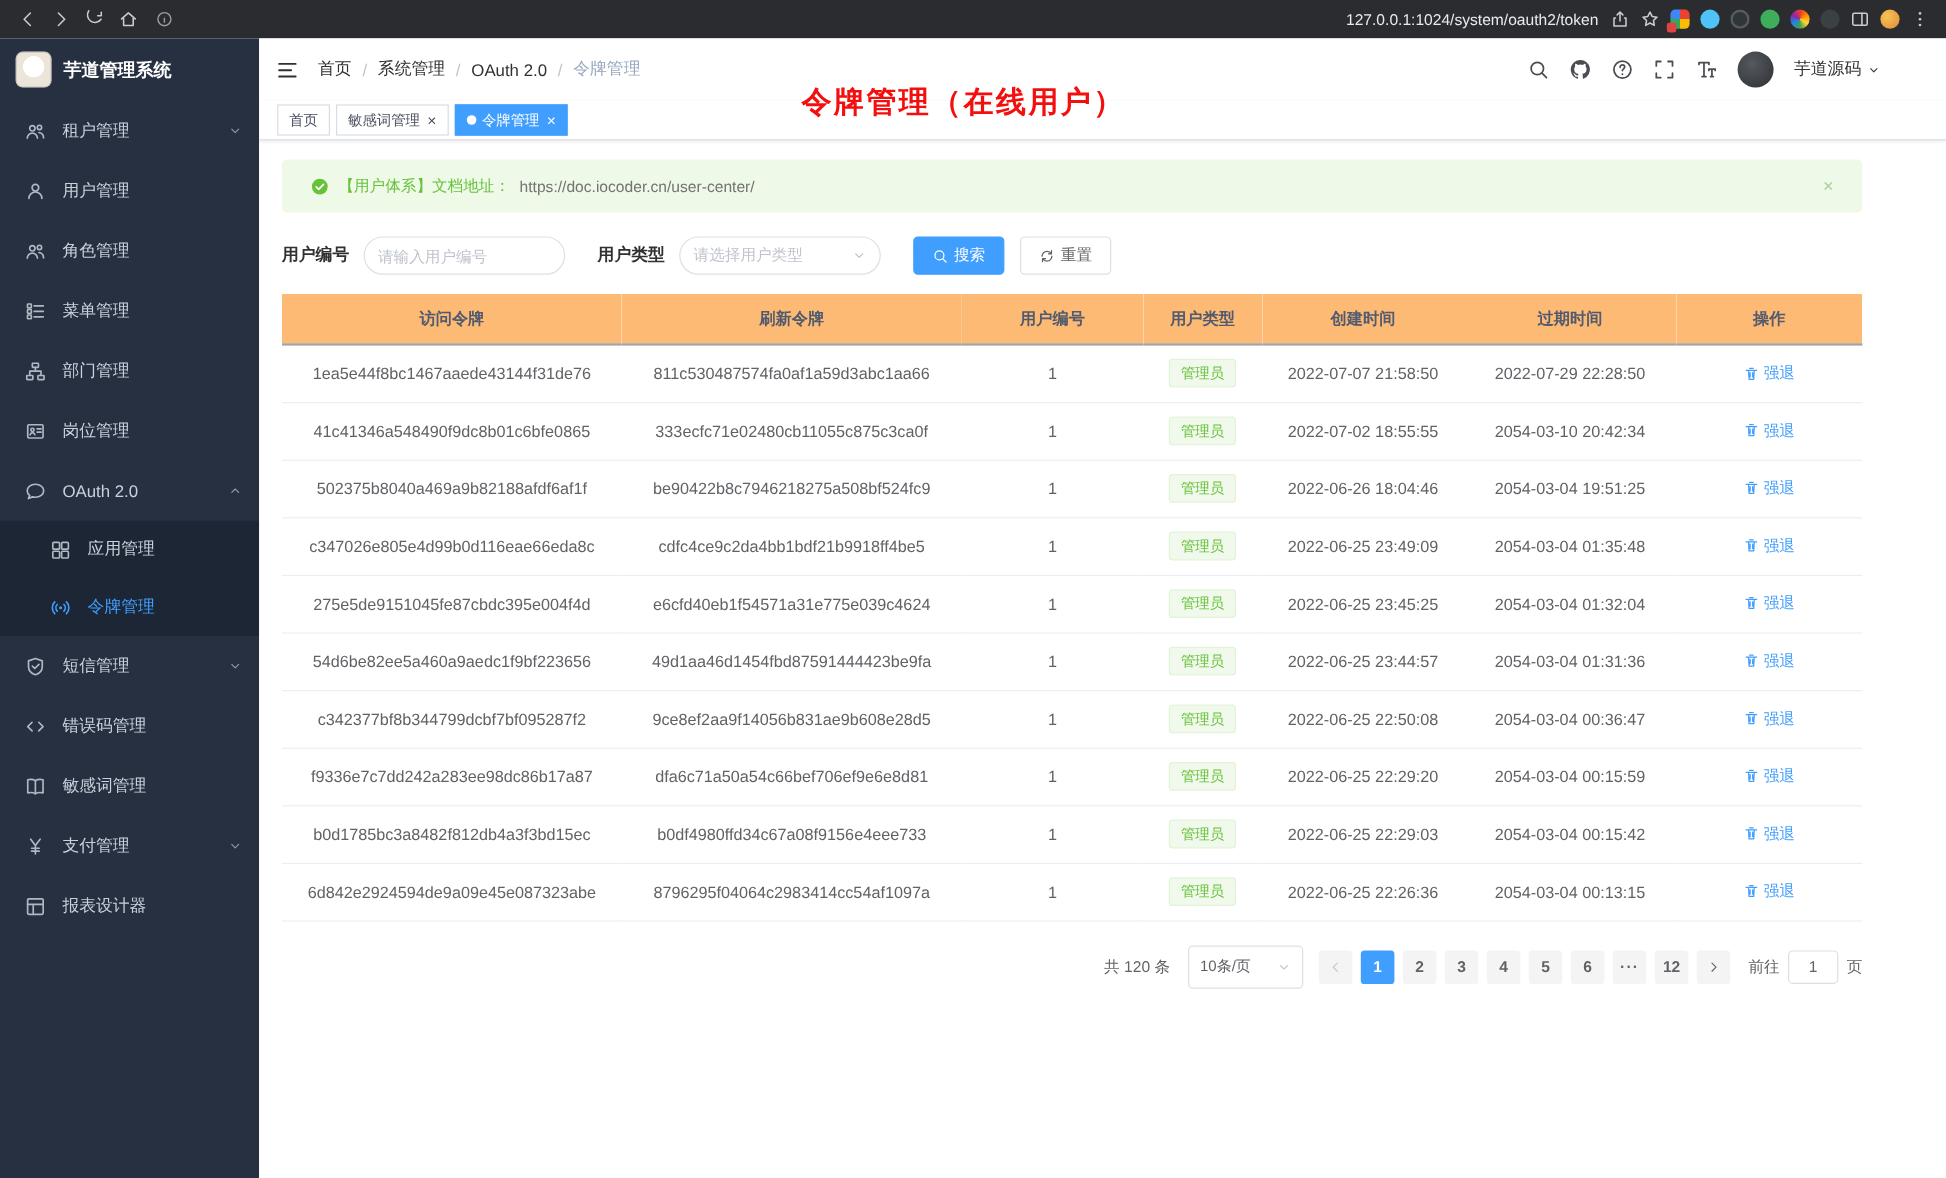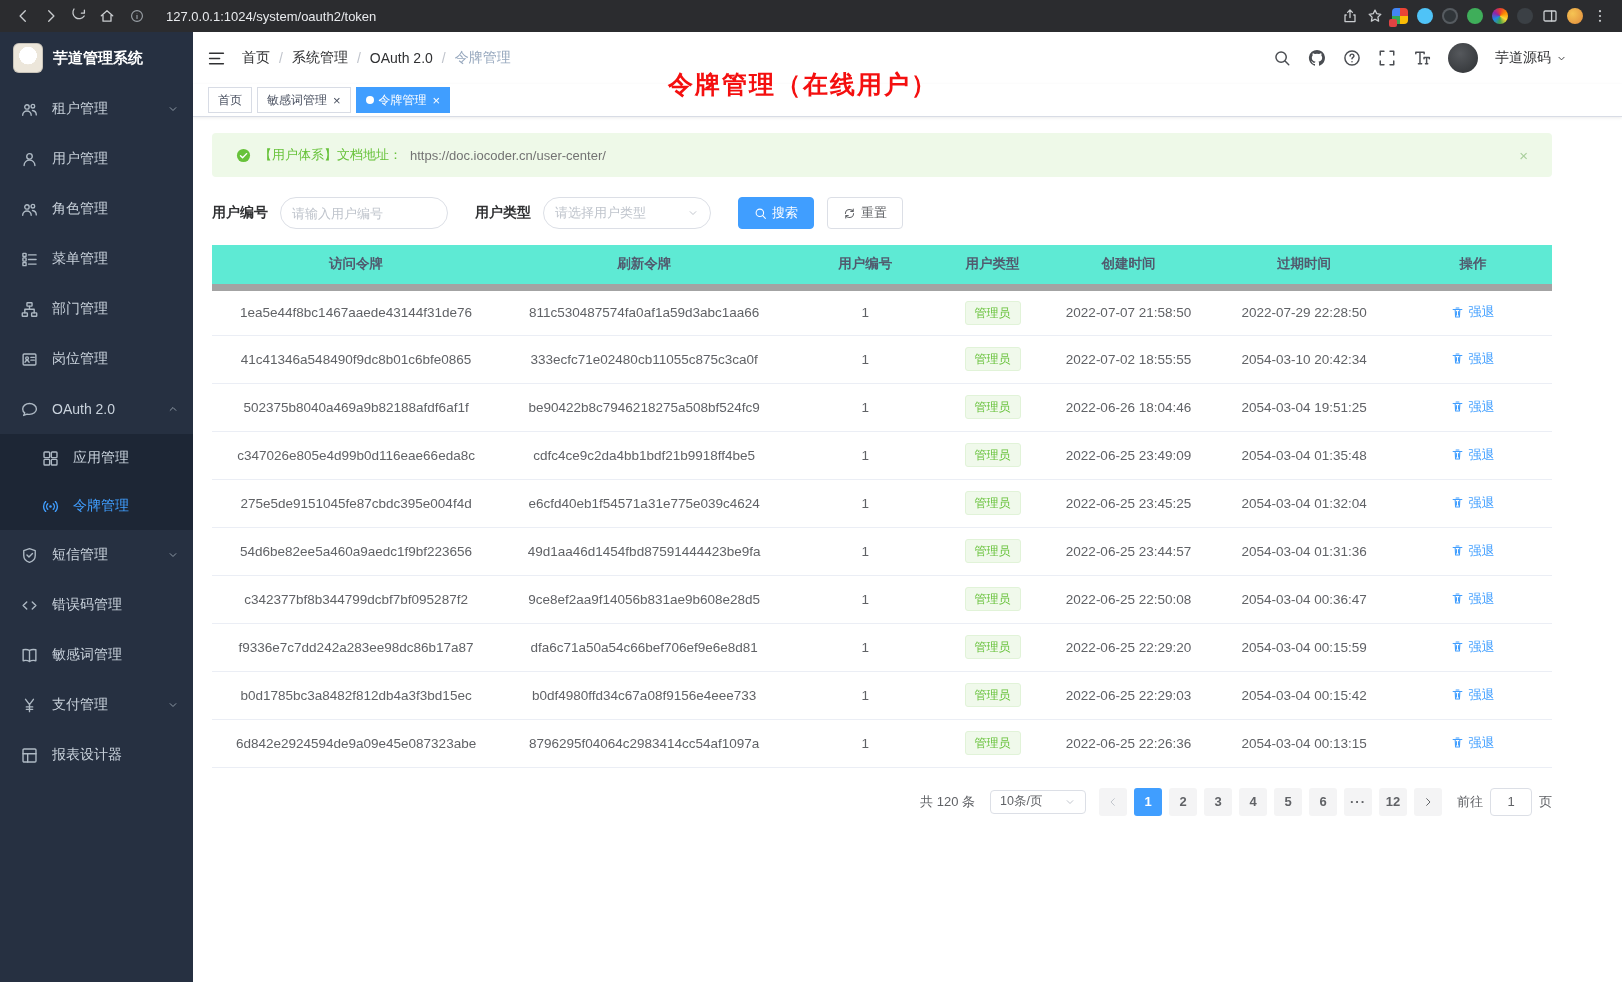--- a/index.html
+++ b/index.html
@@ -5,40 +5,40 @@
   * { box-sizing: border-box; margin: 0; padding: 0; }
   html,body { width: 1622px; height: 982px; }
   body { font-family: "Liberation Sans","DejaVu Sans",sans-serif; background:#fff; overflow:hidden; position:relative; color:#303133; }
   svg.s { fill:none; stroke:currentColor; stroke-width:1.3; stroke-linecap:round; stroke-linejoin:round; }
   svg.f { fill:currentColor; stroke:none; }
 
   
   .browser-bar { height:32px; background:#2b2c2f; display:flex; align-items:center; padding:0 10px; gap:2px; }
   .nav-ic { width:26px; height:26px; border-radius:50%; display:flex; align-items:center; justify-content:center; color:#c9cccf; cursor:pointer; flex-shrink:0; }
   .nav-ic svg { width:16px; height:16px; }
-  .url-area { flex:1; display:flex; align-items:center; gap:22px; margin:0 8px; min-width:0; }
+  .url-area { flex:1; display:flex; align-items:center; gap:22px; margin:0 8px; min-width:0;justify-content:space-between; }
   .url-area .site-ic { color:#9aa0a6; display:flex; }
   .url-area .site-ic svg { width:14px; height:14px; }
   .url-text { color:#e8eaed; font-size:13px; white-space:nowrap; }
   .browser-right { display:flex; align-items:center; gap:9px; padding-right:4px; }
   .b-ic { color:#c9cccf; display:flex; cursor:pointer; }
   .b-ic svg { width:16px; height:16px; }
   .ext { width:16px; height:16px; border-radius:50%; position:relative; cursor:pointer; flex-shrink:0; }
   .ext1 { background:conic-gradient(#ea4335 0 25%, #fbbc05 0 50%, #34a853 0 75%, #4285f4 0); border-radius:4px; }
   .ext1 .badge { position:absolute; left:-3px; bottom:-3px; width:8px; height:8px; background:#e04343; border-radius:2px; }
   .ext2 { background:#4fc3f7; }
   .ext3 { background:#303539; box-shadow:inset 0 0 0 2px #565b60; }
   .ext4 { background:#3fae5a; }
   .ext5 { background:conic-gradient(#e53935,#fb8c00,#fdd835,#43a047,#1e88e5,#8e24aa,#e53935); }
   .ext6 { background:#3b4045; }
   .profile { background:radial-gradient(circle at 35% 35%, #f6c453, #e08a3c); }
 
   
   .app { display:flex; height:calc(100% - 32px); }
-  .sidebar { width:193px; background:#263041; color:#c9d2dc; flex-shrink:0; display:flex; flex-direction:column; }
+  .sidebar { width:216px; background:#263041; color:#c9d2dc; flex-shrink:0; display:flex; flex-direction:column; }
   .logo { height:52px; display:flex; align-items:center; gap:10px; padding:0 13px; cursor:pointer; flex-shrink:0; }
   .logo-img { width:30px; height:30px; border-radius:6px; background:radial-gradient(circle at 50% 42%, #fff 0 38%, #ece6da 39% 100%); box-shadow:inset 0 0 0 1px rgba(0,0,0,.15); flex-shrink:0; }
   .logo-title { color:#fff; font-weight:700; font-size:15px; white-space:nowrap; }
   .menu { flex:1; overflow:hidden; }
   .sb-item { height:50px; display:flex; align-items:center; gap:14px; padding:0 14px 0 21px; font-size:14px; cursor:pointer; }
   .sb-item .sb-icon { display:flex; color:#aeb9c4; }
   .sb-item .sb-icon svg { width:17px; height:17px; }
   .sb-item.sub { background:#1d2635; padding-left:42px; height:48px; }
   .sb-item.active, .sb-item.active .sb-icon { color:#409eff; }
   .sb-label { white-space:nowrap; }
@@ -88,29 +88,29 @@
   .sel-caret { display:flex; color:#c0c4cc; }
   .sel-caret svg { width:12px; height:12px; }
   .gap-lg { width:27px; flex-shrink:0; }
   .gap-md { width:13px; flex-shrink:0; }
   .btn { height:32px; border-radius:4px; display:inline-flex; align-items:center; gap:5px; padding:0 15px; font-size:13px; cursor:pointer; font-family:inherit; }
   .btn svg { width:13px; height:13px; }
   .btn-primary { background:#409eff; border:1px solid #409eff; color:#fff; }
   .btn-plain { background:#fff; border:1px solid #dcdfe6; color:#606266; }
 
   table { width:100%; border-collapse:collapse; font-size:13.5px; color:#606266; table-layout:fixed; }
-  thead th { background:#5eead4; color:#515a6e; font-weight:600; height:42px; border-bottom:7px solid #a3a3a3; padding:0 6px; white-space:nowrap; overflow:hidden; }
+  thead th { background:#fdba74; color:#515a6e; font-weight:600; height:42px; border-bottom:2px solid #a3a3a3; padding:0 6px; white-space:nowrap; overflow:hidden; }
   tbody td { height:48px; text-align:center; border-bottom:1px solid #ebeef5; padding:0 6px; white-space:nowrap; overflow:hidden; }
   .tag-success { display:inline-block; background:#f0f9eb; border:1px solid #e1f3d8; color:#67c23a; border-radius:3px; font-size:12px; padding:2px 9px; line-height:1.5; }
   .action-link { color:#409eff; cursor:pointer; display:inline-flex; align-items:center; gap:4px; font-size:13px; }
   .action-link svg { width:13px; height:13px; }
 
   .pagination { display:flex; align-items:center; justify-content:flex-end; gap:7px; margin-top:20px; font-size:13px; color:#606266; }
   .pg-total { margin-right:8px; }
-  .page-size { width:96px; height:24px; border:1px solid #dcdfe6; border-radius:4px; display:flex; align-items:center; justify-content:space-between; padding:0 9px; font-size:12.5px; color:#606266; cursor:pointer; margin-right:6px; }
+  .page-size { width:96px; height:36px; border:1px solid #dcdfe6; border-radius:4px; display:flex; align-items:center; justify-content:space-between; padding:0 9px; font-size:12.5px; color:#606266; cursor:pointer; margin-right:6px; }
   .page-btn { min-width:28px; height:28px; border-radius:3px; background:#f4f4f5; display:inline-flex; align-items:center; justify-content:center; padding:0 4px; cursor:pointer; font-weight:600; color:#606266; }
   .page-btn svg { width:12px; height:12px; }
   .page-btn.active { background:#409eff; color:#fff; }
   .page-btn.prev { color:#c0c4cc; }
   .page-btn.ell { letter-spacing:1px; color:#606266; font-weight:700; }
   .goto { display:flex; align-items:center; gap:7px; margin-left:8px; }
   .goto input { width:42px; height:28px; border:1px solid #dcdfe6; border-radius:4px; text-align:center; font-size:13px; color:#606266; outline:none; font-family:inherit; }
 
   .annotation { position:absolute; top:68px; left:668px; font-size:25px; font-weight:700; letter-spacing:2px; z-index:99; white-space:nowrap; }
 </style>

